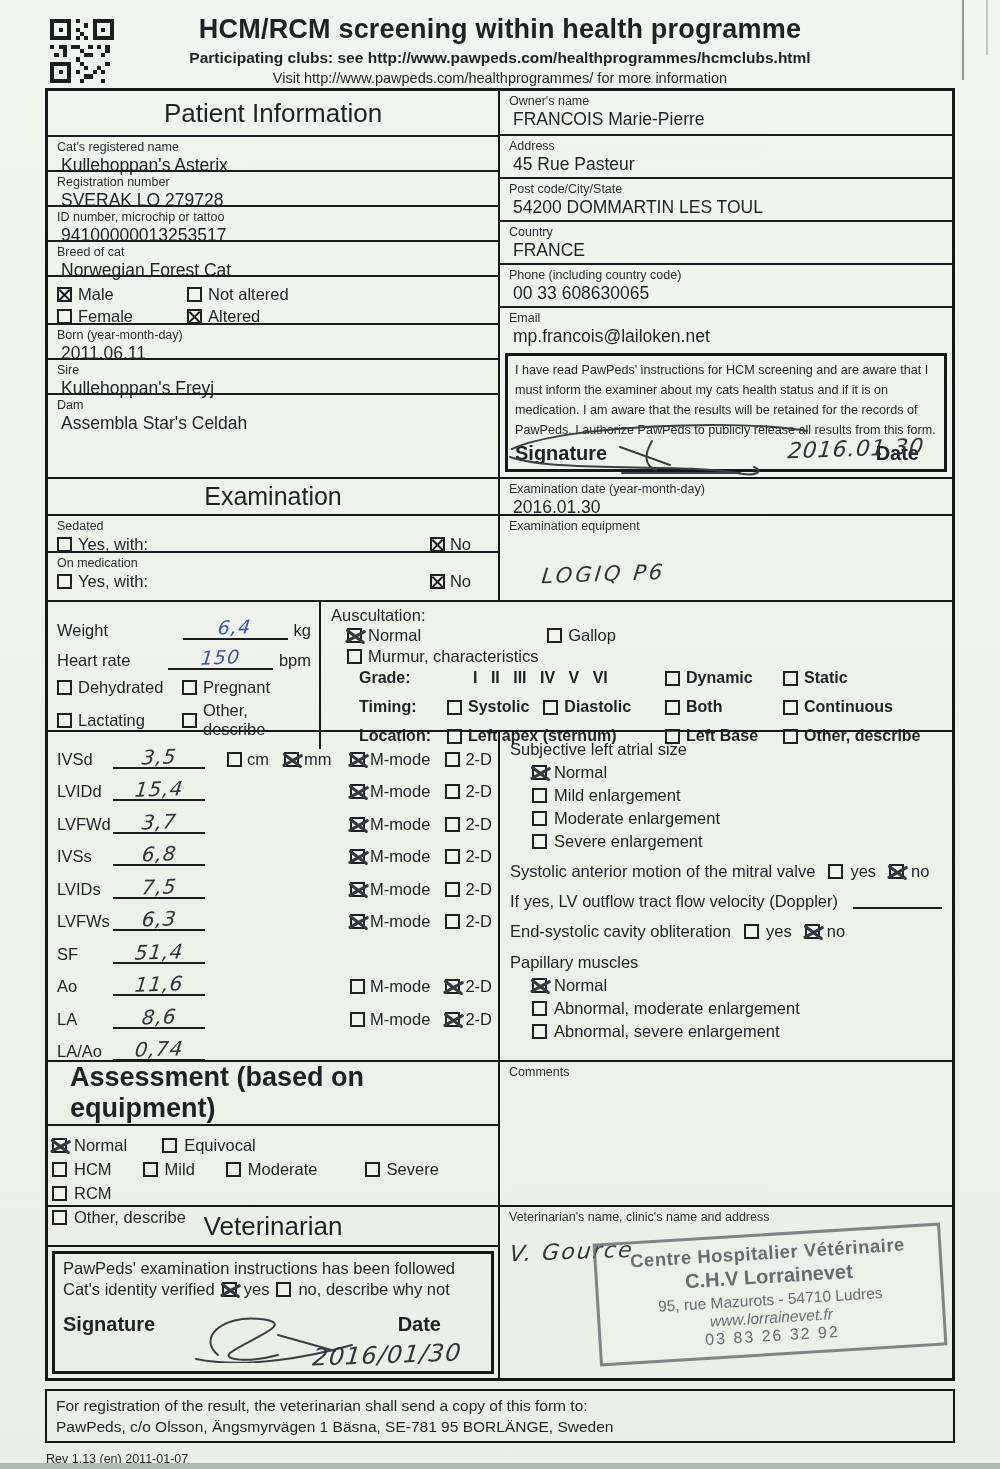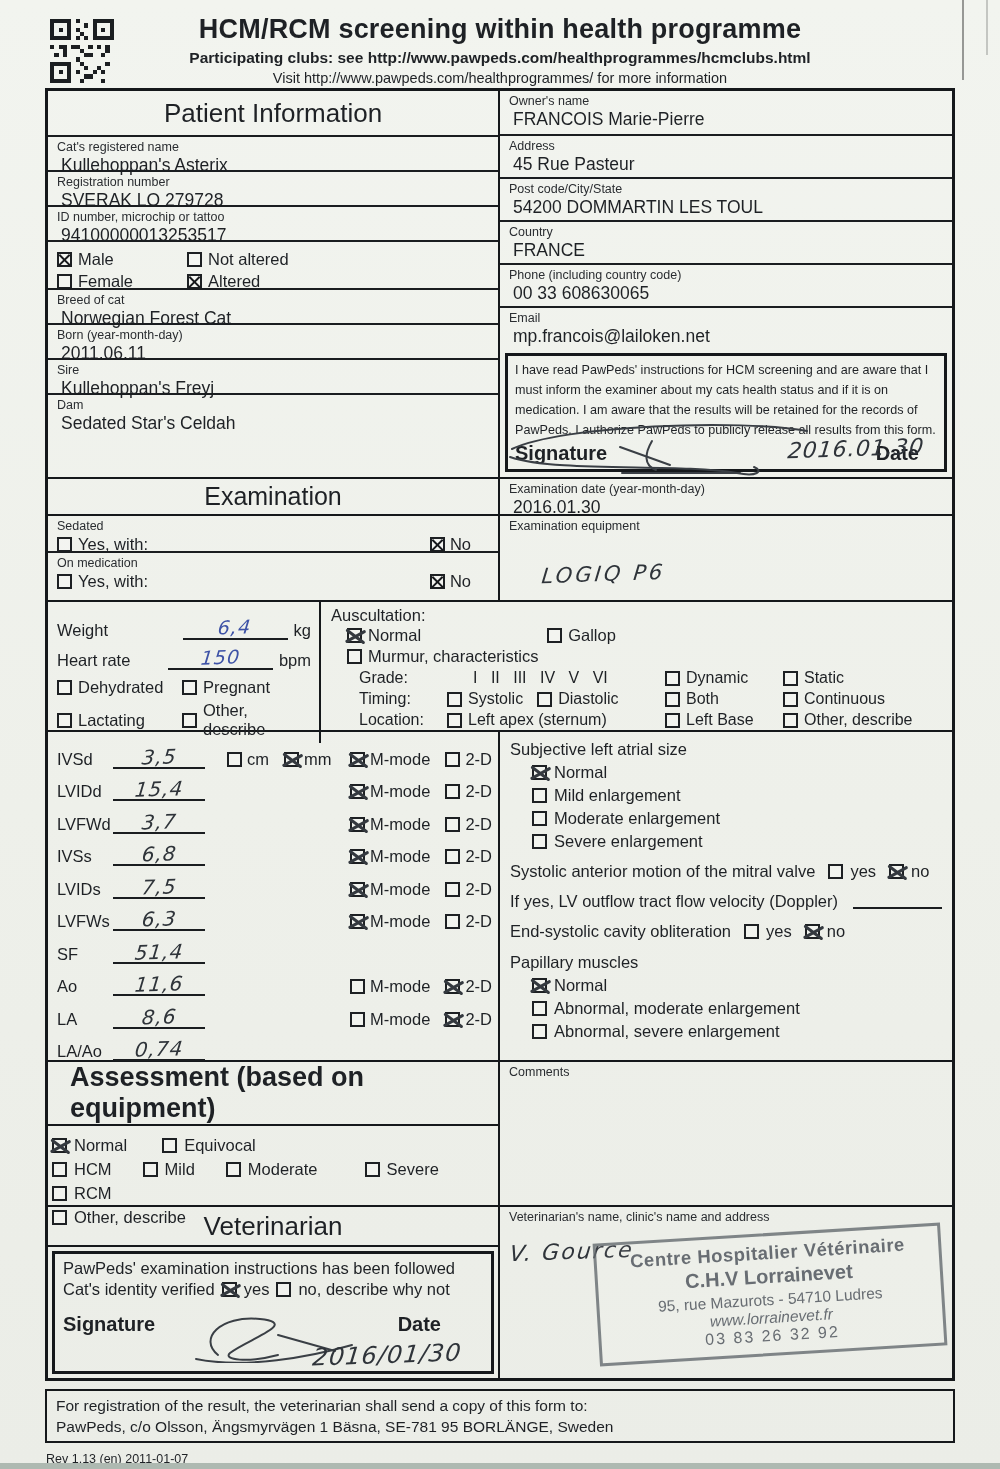--- a/index.html
+++ b/index.html
@@ -75,21 +75,21 @@
   .vitals { border-right:2.5px solid #15181b; padding:8px 8px 4px 9px; }
   .vrow { display:flex; align-items:flex-end; gap:6px; font-size:16.5px; height:30px; }
   .vline { width:105px; border-bottom:2px solid #1a1d20; text-align:center; height:24px; }
   .vline .hand { font-size:19px; }
   .vcks { display:grid; grid-template-columns:125px auto; row-gap:4px; margin-top:8px; }
   .ausc { padding:4px 10px; }
   .ausc-title { font-size:16.5px; }
   .ausc-line1 { display:flex; gap:8px; padding-left:16px; margin-top:1px; }
   .gallop { margin-left:118px; }
   .murmur { padding-left:16px; margin-top:2px; }
-  .agrid { display:grid; grid-template-columns:88px 218px 118px auto; row-gap:3px; padding-left:28px; margin-top:3px; font-size:16px; }
+  .agrid { display:grid; grid-template-columns:88px 218px 118px auto; row-gap:11px; padding-left:28px; margin-top:3px; font-size:16px;font-weight:bold; }
   .agrid .ckrow{ font-size:16px; }
   .roman { word-spacing:9px; }
 
   
   .meas { padding-top:6px; }
   .mrow { display:flex; align-items:flex-end; height:32.5px; padding:0 6px 2px 9px; font-size:16.5px; }
   .mlabel { width:56px; }
   .mline { width:92px; border-bottom:2.2px solid #1a1d20; text-align:center; }
   .mline .hand { font-size:20px; position:relative; top:2px; }
   .munits { display:flex; align-items:center; gap:5px; margin-left:22px; }
@@ -206,20 +206,24 @@
         <div class="fvalue">Kullehoppan's Asterix</div>
       </div>
       <div class="cell h42">
         <div class="flabel">Registration number</div>
         <div class="fvalue">SVERAK LO 279728</div>
       </div>
       <div class="cell h42">
         <div class="flabel">ID number, microchip or tattoo</div>
         <div class="fvalue">94100000013253517</div>
       </div>
+      <div class="cell h42">
+        <div class="flabel">Breed of cat</div>
+        <div class="fvalue">Norwegian Forest Cat</div>
+      </div>
       <div class="cell h48">
         <div class="sexgrid">
           <span class="ckrow">
                 <span class="cb checked-print"></span>
                 <span>Male</span>
               </span>
           <span class="ckrow">
                 <span class="cb"></span>
                 <span>Not altered</span>
               </span>
@@ -227,34 +231,30 @@
                 <span class="cb"></span>
                 <span>Female</span>
               </span>
           <span class="ckrow">
                 <span class="cb checked-print"></span>
                 <span>Altered</span>
               </span>
         </div>
       </div>
       <div class="cell h42">
-        <div class="flabel">Breed of cat</div>
-        <div class="fvalue">Norwegian Forest Cat</div>
-      </div>
-      <div class="cell h42">
         <div class="flabel">Born (year-month-day)</div>
         <div class="fvalue">2011.06.11</div>
       </div>
       <div class="cell h42">
         <div class="flabel">Sire</div>
         <div class="fvalue">Kullehoppan's Freyj</div>
       </div>
       <div class="cell h42" style="flex:1;">
         <div class="flabel">Dam</div>
-        <div class="fvalue">Sedated Star's Celdah</div>
+        <div class="fvalue">Assembla Star's Celdah</div>
       </div>
     </div>
     <div class="colR">
       <div class="cell h43">
         <div class="flabel">Owner's name</div>
         <div class="fvalue">FRANCOIS Marie-Pierre</div>
       </div>
       <div class="cell h43">
         <div class="flabel">Address</div>
         <div class="fvalue">45 Rue Pasteur</div>

